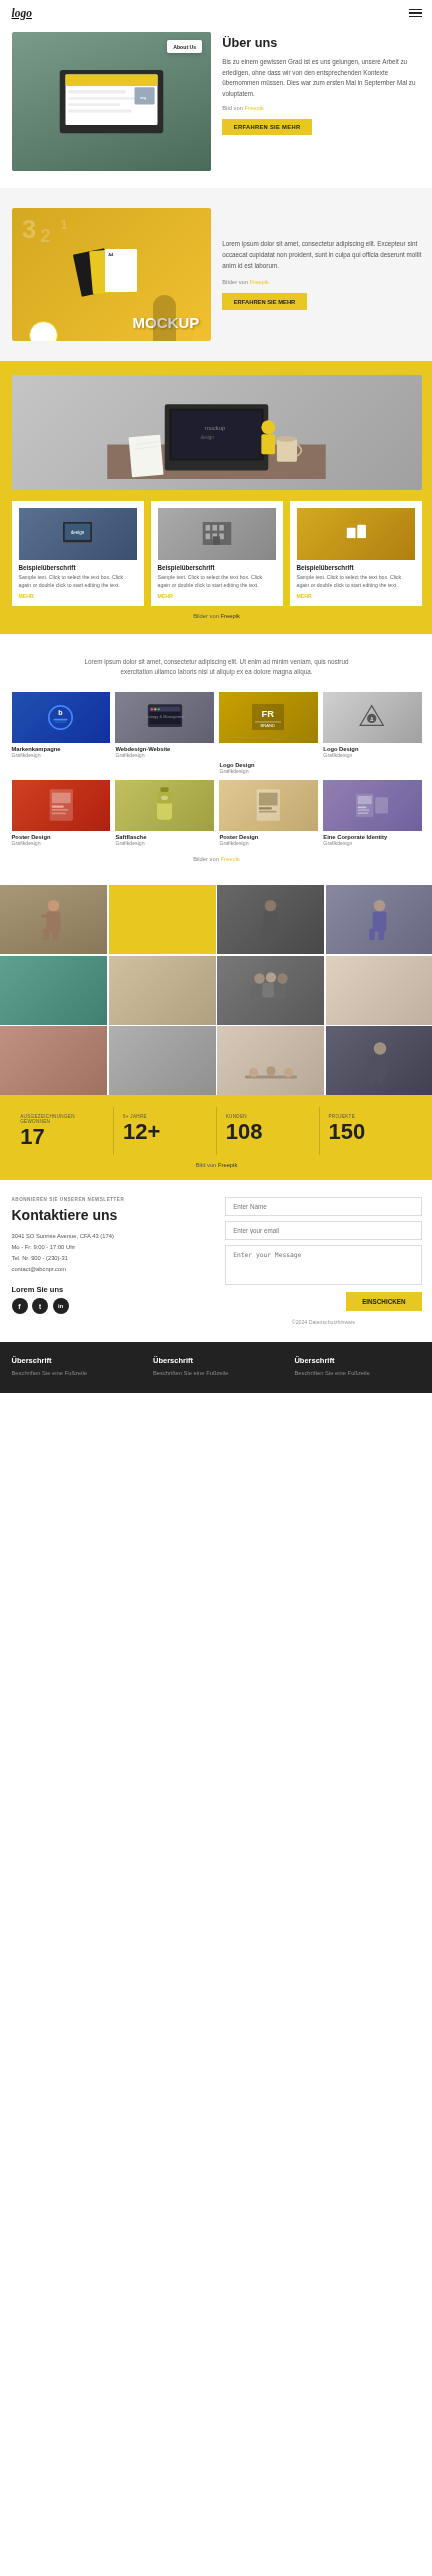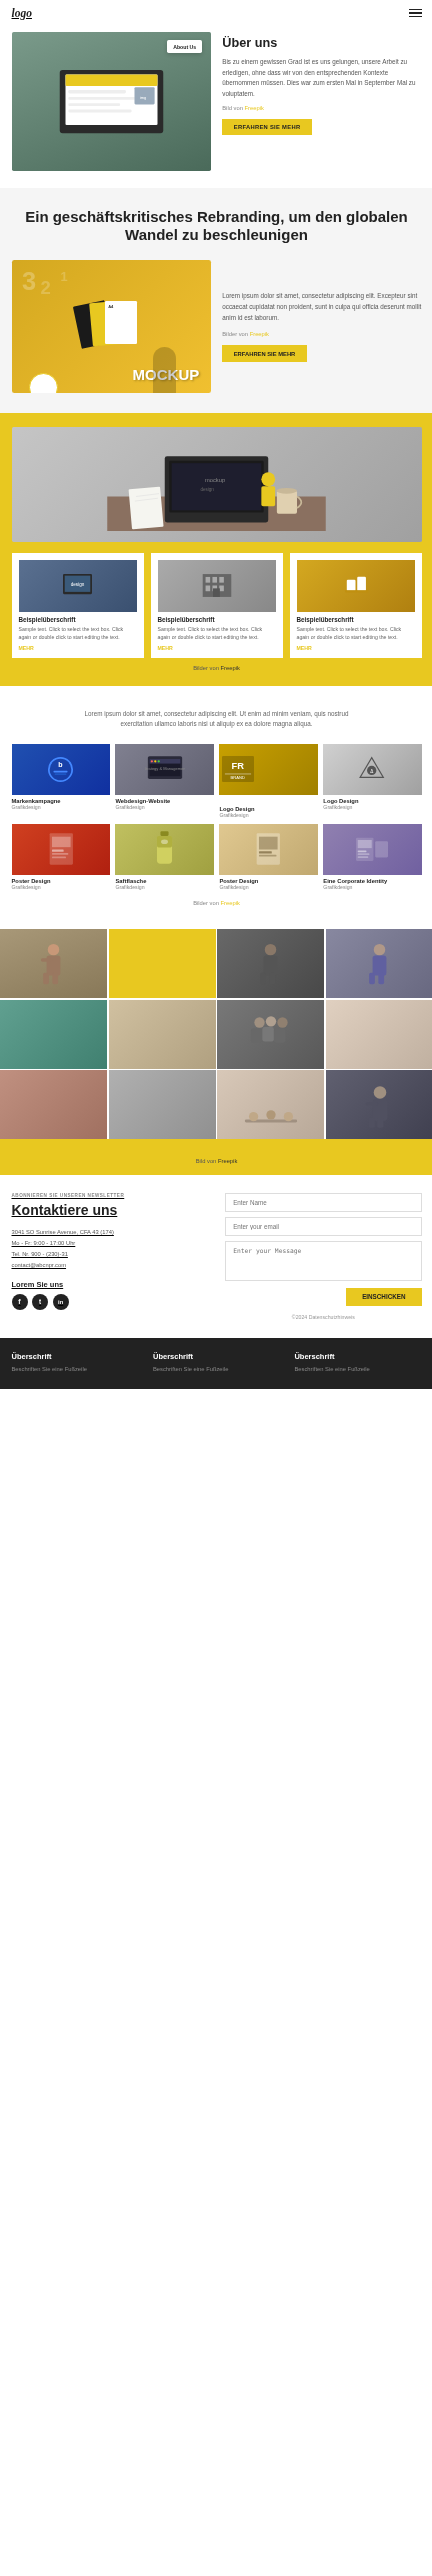--- a/index.html
+++ b/index.html
@@ -52,21 +52,20 @@
     <p style="font-size:6.3px;color:#555;line-height:1.65;margin-bottom:5.8px;">Bis zu einem gewissen Grad ist es uns gelungen, unsere Arbeit zu erledigen, ohne dass wir von den entsprechenden Kontexte übernommen müssen. Dies war zum ersten Mal in September Mal zu voluptatem.</p>
     <p style="font-size:5.8px;color:#888;margin-bottom:8px;">
       <span>Bild von</span>
       <a href="#" style="color:#e8c820;text-decoration:none;">Freepik</a>
     </p>
     <button style="background:#e8c820;color:#222;border:none;padding:5.2px 11.5px;font-size:5.8px;font-weight:700;text-transform:uppercase;letter-spacing:0.3px;cursor:pointer;">ERFAHREN SIE MEHR</button>
   </div>
 </section>
 
 <section style="background:#f5f5f5;padding:20px 11.5px;">
-  <h2 style="font-size:15px;font-weight:900;color:#222;text-align:center;line-height:1.2;margin-bottom:16px;">Ein geschäftskritisches Rebranding, um den globalen Wandel zu beschleunigen</h2>
   <div style="display:flex;gap:11.5px;align-items:center;">
     <div style="flex:1;position:relative;">
       <div style="width:100%;height:133px;background:linear-gradient(135deg,#d4a820 0%,#f0c030 100%);border-radius:2.3px;position:relative;overflow:hidden;display:flex;align-items:center;justify-content:center;">
 
         <span style="position:absolute;top:7px;left:10.4px;font-size:25.4px;font-weight:900;color:rgba(255,255,255,0.25);">3</span>
         <span style="position:absolute;top:17.3px;left:29px;font-size:18.5px;font-weight:900;color:rgba(255,255,255,0.2);">2</span>
         <span style="position:absolute;top:10.4px;left:49px;font-size:12.7px;font-weight:900;color:rgba(255,255,255,0.2);">1</span>
 
         <div style="position:relative;width:69px;height:52px;">
           <div style="position:absolute;left:0;top:2.9px;width:32px;height:43px;background:#1a1a1a;border-radius:1.2px;transform:rotate(-12deg);"></div>
@@ -198,21 +197,21 @@
           <circle cx="18" cy="14" r="2" fill="#ffcc00"></circle>
           <circle cx="24" cy="14" r="2" fill="#44cc44"></circle>
           <text x="35" y="30" text-anchor="middle" font-size="7" fill="#888">Strategy &amp; Management</text>
         </svg>
       </div>
       <div style="font-size:5.8px;font-weight:700;color:#222;">Webdesign-Website</div>
       <div style="font-size:5.2px;color:#888;">Grafikdesign</div>
     </div>
 
     <div style="cursor:pointer;">
-      <div style="width:100%;height:51px;background:linear-gradient(135deg,#c8a000 0%,#a08000 100%);margin-bottom:11px;display:flex;align-items:center;overflow:hidden;">
+      <div style="width:100%;height:51px;background:linear-gradient(135deg,#c8a000 0%,#a08000 100%);margin-bottom:19px;display:flex;align-items:center;justify-content:center;overflow:hidden;">
         <svg width="38" height="32" viewBox="0 0 65 55">
           <rect x="5" y="5" width="55" height="45" rx="2" fill="rgba(0,0,0,0.2)"></rect>
           <text x="32" y="28" text-anchor="middle" font-size="16" fill="#fff" font-weight="900">FR</text>
           <rect x="10" y="35" width="45" height="2" fill="rgba(255,255,255,0.4)"></rect>
           <text x="32" y="44" text-anchor="middle" font-size="7" fill="#fff">BRAND</text>
         </svg>
       </div>
       <div style="font-size:5.8px;font-weight:700;color:#222;">Logo Design</div>
       <div style="font-size:5.2px;color:#888;">Grafikdesign</div>
     </div>
@@ -372,28 +371,46 @@
         <rect x="22" y="30" width="26" height="38" rx="6" fill="#505060"></rect>
         <rect x="10" y="35" width="22" height="6" rx="3" fill="#505060"></rect>
         <rect x="15" y="62" width="11" height="18" rx="3" fill="#505060"></rect>
         <rect x="30" y="62" width="11" height="18" rx="3" fill="#505060"></rect>
       </svg>
     </div>
   </div>
 </section>
 
 <section style="background:#e8c820;padding:11.5px;">
+  <div style="display:flex;gap:0;">
+    <div style="flex:1;padding:7px 8.7px;border-right:0.6px solid rgba(0,0,0,0.15);">
+      <div style="font-size:4.6px;color:#555;text-transform:uppercase;letter-spacing:0.3px;margin-bottom:2.3px;">AUSGEZEICHNUNGEN GEWONNEN</div>
+      <div style="font-size:22px;font-weight:900;color:#222;line-height:1;">17</div>
+    </div>
+    <div style="flex:1;padding:7px 8.7px;border-right:0.6px solid rgba(0,0,0,0.15);">
+      <div style="font-size:4.6px;color:#555;text-transform:uppercase;letter-spacing:0.3px;margin-bottom:2.3px;">6+ JAHRE</div>
+      <div style="font-size:22px;font-weight:900;color:#222;line-height:1;">12+</div>
+    </div>
+    <div style="flex:1;padding:7px 8.7px;border-right:0.6px solid rgba(0,0,0,0.15);">
+      <div style="font-size:4.6px;color:#555;text-transform:uppercase;letter-spacing:0.3px;margin-bottom:2.3px;">KUNDEN</div>
+      <div style="font-size:22px;font-weight:900;color:#222;line-height:1;">108</div>
+    </div>
+    <div style="flex:1;padding:7px 8.7px;">
+      <div style="font-size:4.6px;color:#555;text-transform:uppercase;letter-spacing:0.3px;margin-bottom:2.3px;">PROJEKTE</div>
+      <div style="font-size:22px;font-weight:900;color:#222;line-height:1;">150</div>
+    </div>
+  </div>
   <p style="font-size:5.8px;color:#555;text-align:center;margin-top:7px;">
     <span>Bild von</span>
     <a href="#" style="color:#333;text-decoration:none;">Freepik</a>
   </p>
 </section>
 
 <section style="background:#fff;padding:17.3px 11.5px;display:flex;gap:17.3px;">
-  <div style="flex:1;text-decoration:underline;">
+  <div style="flex:1;">
     <div style="font-size:4.6px;font-weight:700;text-transform:uppercase;letter-spacing:0.5px;color:#888;margin-bottom:4.6px;">ABONNIEREN SIE UNSEREN NEWSLETTER</div>
     <h3 style="font-size:14px;font-weight:900;color:#222;line-height:1.2;margin-bottom:8px;">Kontaktiere uns</h3>
     <div style="font-size:5.8px;color:#555;line-height:1.9;">
       <div>3041 SO Sunrise Avenue, CFA 43 (174)</div>
       <div>Mo - Fr: 9:00 - 17:00 Uhr</div>
       <div>Tel. Nr. 900 - (230)-31</div>
       <div>
         <a href="#" style="color:#555;text-decoration:none;">contact@abcnpr.com</a>
       </div>
     </div>

